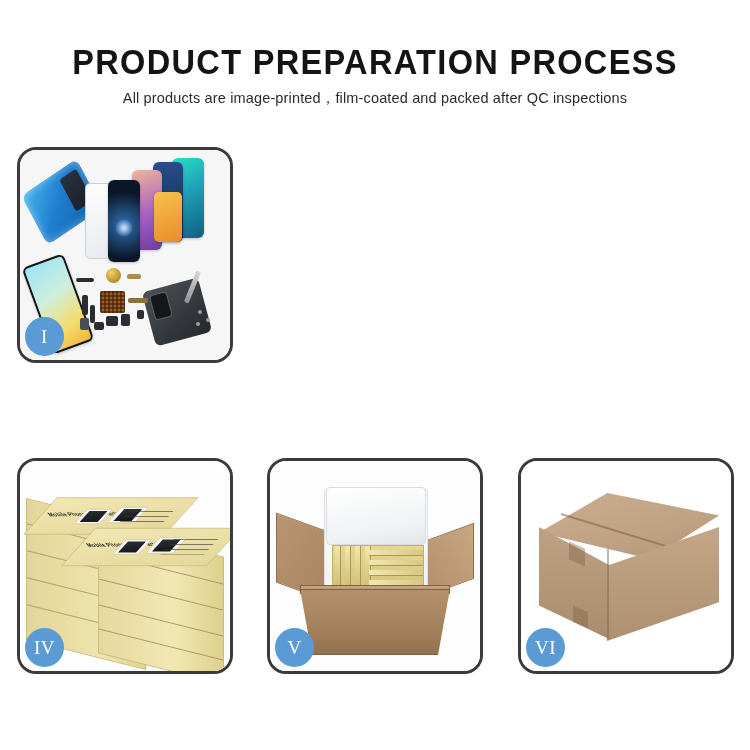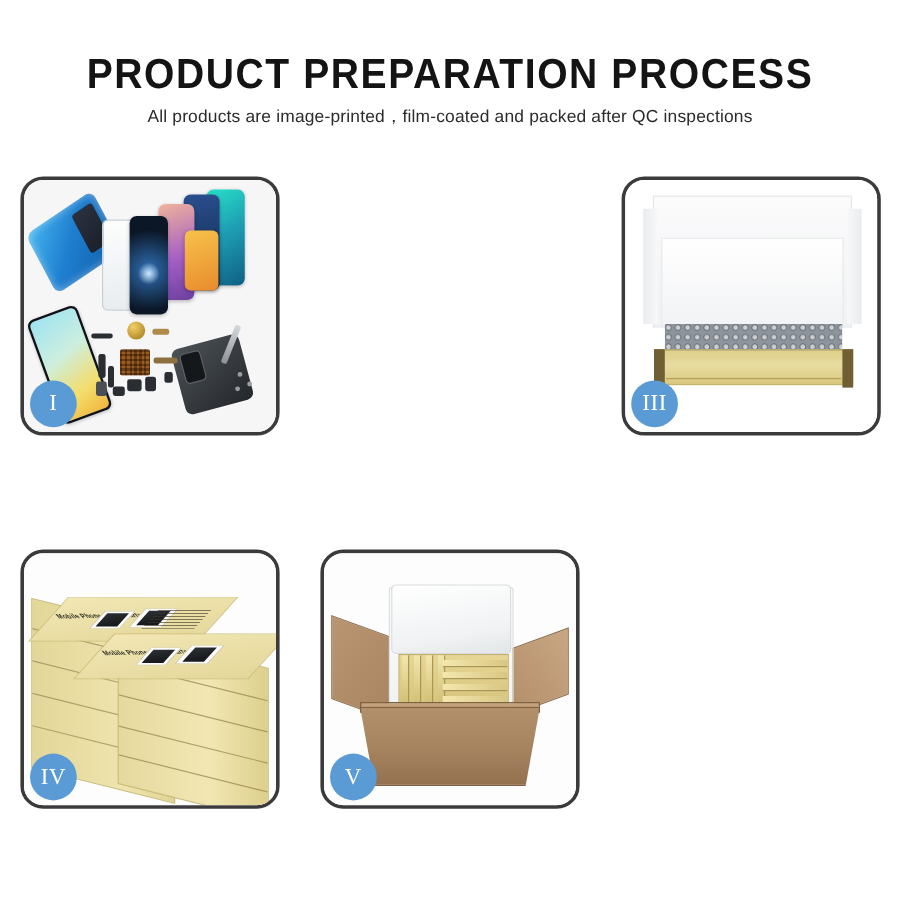--- a/index.html
+++ b/index.html
@@ -428,32 +428,20 @@
         <div class="flex f10"></div>
         <div class="screw s1"></div>
         <div class="screw s2"></div>
         <div class="screw s3"></div>
         <div class="tool"></div>
       </div>
       <div class="badge">I</div>
     </div>
 
 
-    <div class="panel r0 c2">
-      <div class="photo p3">
-        <div class="lidflap"></div>
-        <div class="foam"></div>
-        <div class="bw"></div>
-        <div class="tray">
-          <span class="lcorner"></span>
-          <span class="rcorner"></span>
-        </div>
-      </div>
-      <div class="badge">III</div>
-    </div>
 
     <div class="panel r1 c0">
       <div class="photo p4">
         <div class="stk backstack">
           <span class="ln"></span>
           <span class="ln"></span>
           <span class="ln"></span>
           <span class="ln"></span>
         </div>
         <div class="stk frontstack">
@@ -501,15 +489,27 @@
           <span class="h" style="top:24px"></span>
           <span class="h" style="top:34px"></span>
         </div>
         <div class="foamlid"></div>
         <div class="cartonrim"></div>
         <div class="cartonfront"></div>
       </div>
       <div class="badge">V</div>
     </div>
 
+    <div class="panel r1 c2">
+      <div class="photo p6">
+        <div class="top"></div>
+        <div class="topseam"></div>
+        <div class="left"></div>
+        <div class="right"></div>
+        <div class="edge"></div>
+        <div class="tab t1"></div>
+        <div class="tab t2"></div>
+      </div>
+      <div class="badge">VI</div>
+    </div>
 
   </div>
 </div>
 
 </body></html>

